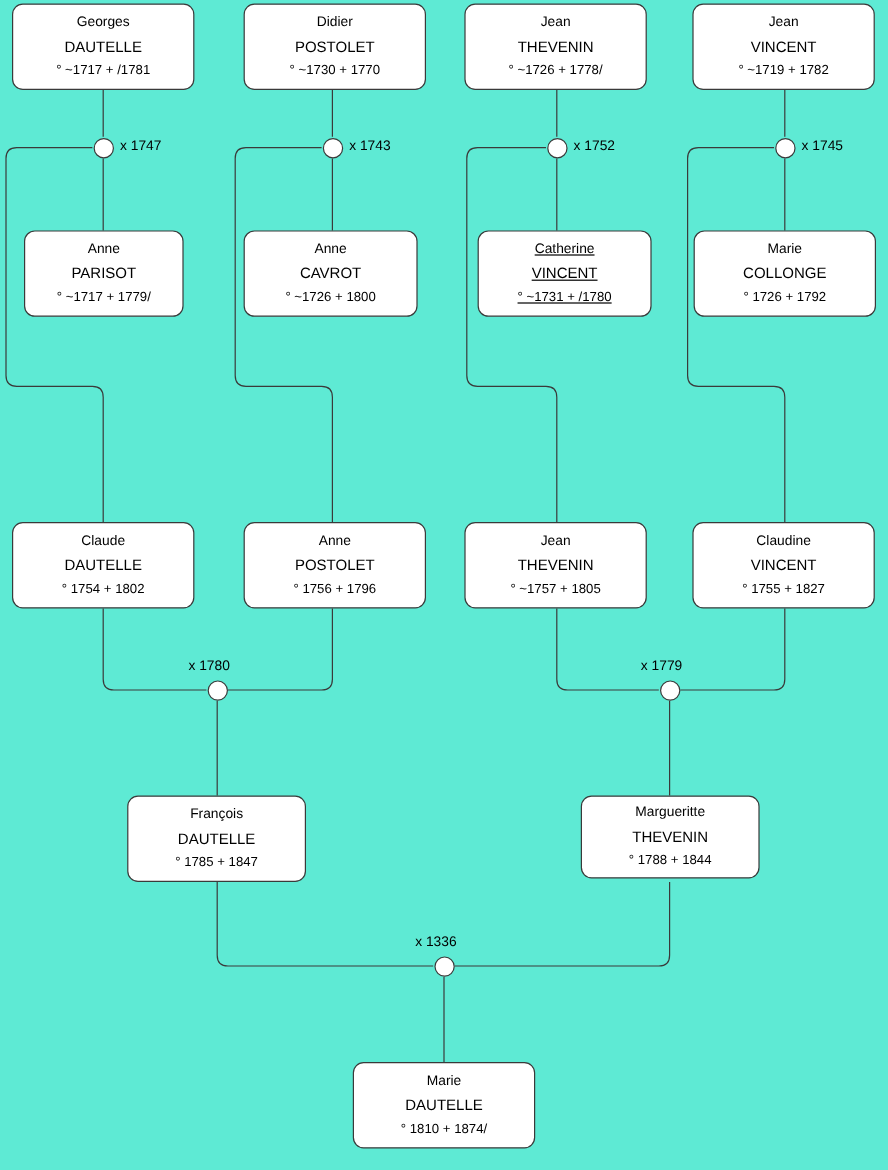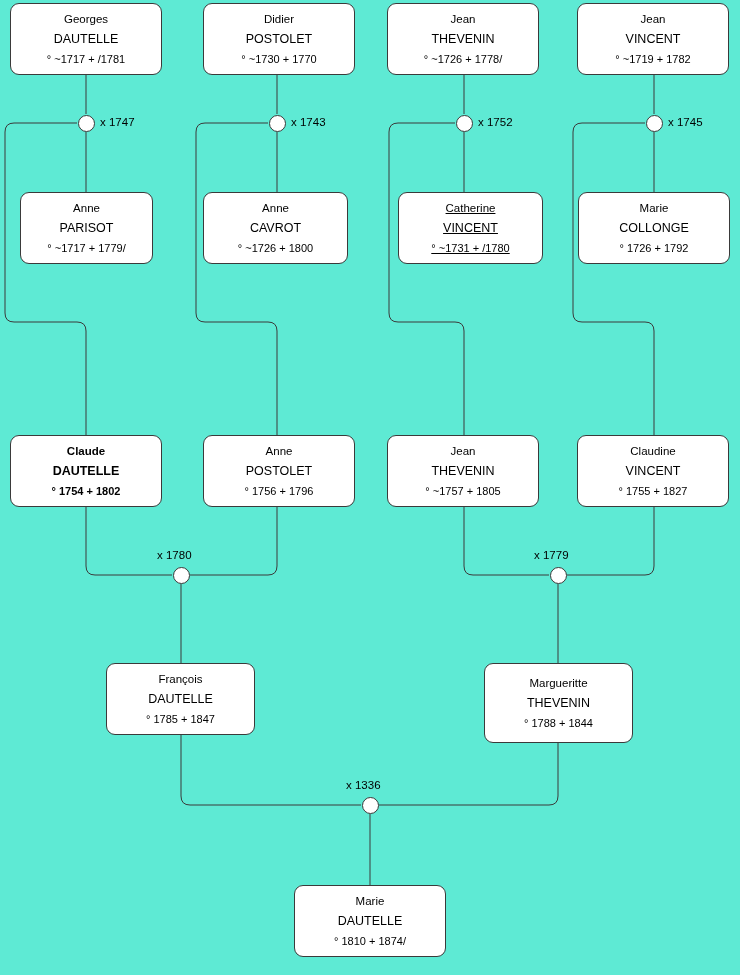--- a/index.html
+++ b/index.html
@@ -137,21 +137,21 @@
       <div class="person-box" style="left: 398px; top: 192px; width: 145px; height: 72px; text-decoration: underline;">
         <div class="p-given">Catherine</div>
         <div class="p-surname">VINCENT</div>
         <div class="p-dates">° ~1731 + /1780</div>
       </div>
       <div class="person-box" style="left: 578px; top: 192px; width: 152px; height: 72px;">
         <div class="p-given">Marie</div>
         <div class="p-surname">COLLONGE</div>
         <div class="p-dates">° 1726 + 1792</div>
       </div>
-      <div class="person-box" style="left: 10px; top: 435px; width: 152px; height: 72px; font-weight: bold;">
+      <div class="person-box" style="left: 10px; top: 435px; width: 152px; height: 72px;">
         <div class="p-given">Claude</div>
         <div class="p-surname">DAUTELLE</div>
         <div class="p-dates">° 1754 + 1802</div>
       </div>
       <div class="person-box" style="left: 203px; top: 435px; width: 152px; height: 72px;">
         <div class="p-given">Anne</div>
         <div class="p-surname">POSTOLET</div>
         <div class="p-dates">° 1756 + 1796</div>
       </div>
       <div class="person-box" style="left: 387px; top: 435px; width: 152px; height: 72px;">
@@ -162,21 +162,21 @@
       <div class="person-box" style="left: 577px; top: 435px; width: 152px; height: 72px;">
         <div class="p-given">Claudine</div>
         <div class="p-surname">VINCENT</div>
         <div class="p-dates">° 1755 + 1827</div>
       </div>
       <div class="person-box" style="left: 106px; top: 663px; width: 149px; height: 72px;">
         <div class="p-given">François</div>
         <div class="p-surname">DAUTELLE</div>
         <div class="p-dates">° 1785 + 1847</div>
       </div>
-      <div class="person-box" style="left: 484px; top: 663px; width: 149px; height: 80px;">
+      <div class="person-box" style="left: 484px; top: 663px; width: 149px; height: 69px;">
         <div class="p-given">Margueritte</div>
         <div class="p-surname">THEVENIN</div>
         <div class="p-dates">° 1788 + 1844</div>
       </div>
       <div class="person-box" style="left: 294px; top: 885px; width: 152px; height: 72px;">
         <div class="p-given">Marie</div>
         <div class="p-surname">DAUTELLE</div>
         <div class="p-dates">° 1810 + 1874/</div>
       </div>
     </div>

